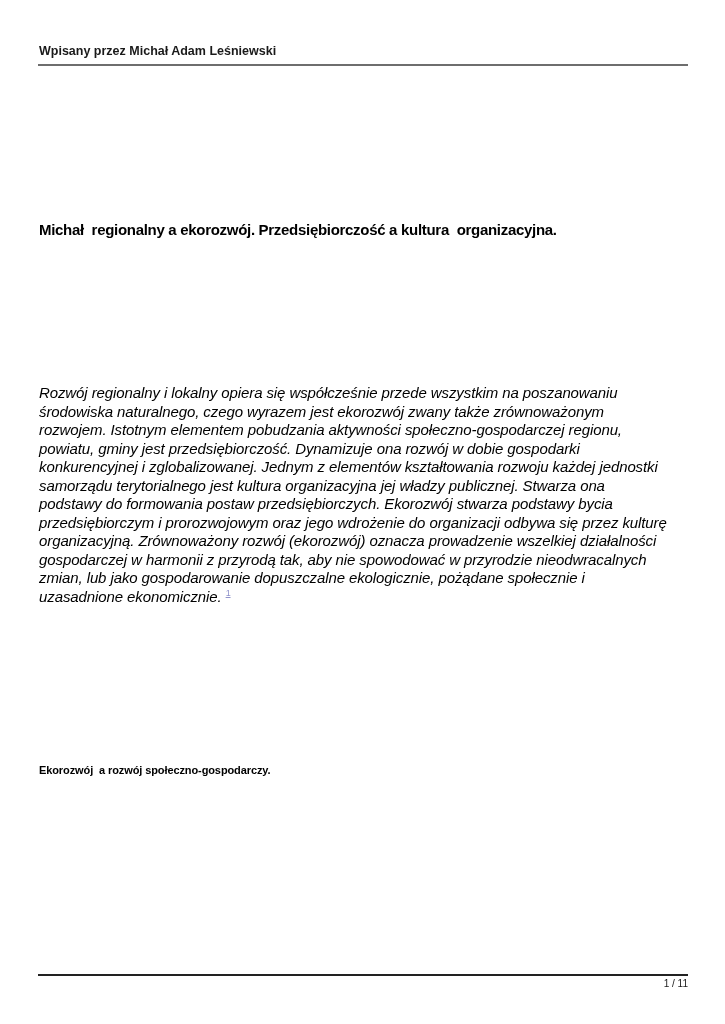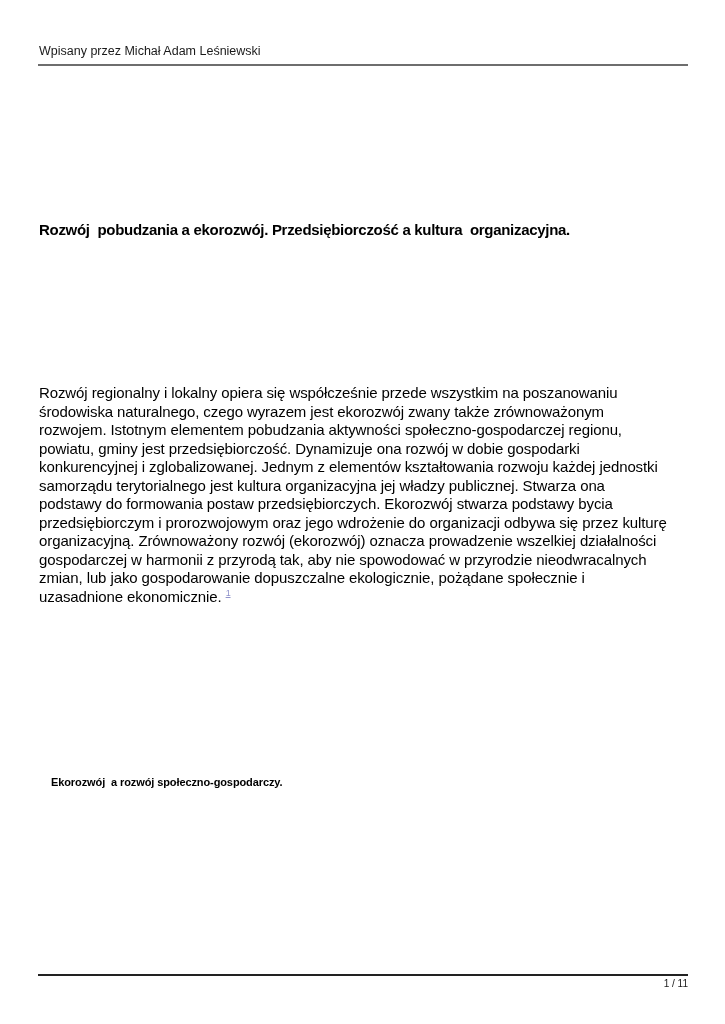--- a/index.html
+++ b/index.html
@@ -25,21 +25,21 @@
   }
   .doc-title{
     position:absolute;left:40px;top:15px;
     margin:0;
     font-size:14px;font-weight:bold;
     letter-spacing:-0.2px;
     white-space:pre-wrap;
   }
   .byline{
     position:absolute;left:39px;top:44px;
-    font-size:12.5px;font-weight:normal;
+    font-size:12.5px;font-weight:bold;
     color:#1a1a1a;
     white-space:pre-wrap;
   }
   .header-rule{
     position:absolute;left:38px;top:64px;
     width:650px;height:0;
     border-top:2px solid var(--color-header_rule);
   }
   .section-heading{
     position:absolute;left:39px;top:221px;
@@ -50,35 +50,36 @@
   }
   .article-paragraph{
     position:absolute;left:39px;top:384px;
     width:662px;
     margin:0;
     font-size:15px;line-height:18.5px;
     letter-spacing:-0.1px;
   }
   .paragraph-text{
     white-space:pre-wrap;
+    font-style:italic;
   }
   .footnote-sup{
     font-size:9px;
     line-height:0;
     vertical-align:6px;
     margin-left:4px;
   }
   .footnote-sup a{
     color:var(--color-footnote_link);
     text-decoration:underline;
     cursor:pointer;
   }
   .subsection-heading{
     position:absolute;left:39px;top:764px;
-    margin:12px;
+    margin:0;
     font-size:11px;font-weight:bold;
     letter-spacing:-0.1px;
     white-space:pre-wrap;
   }
   .footer-rule{
     position:absolute;left:38px;top:974px;
     width:650px;height:0;
     border-top:2px solid var(--color-footer_rule);
   }
   .page-number{
@@ -91,21 +92,21 @@
 </head>
 <body>
 
 <div class="page">
 
 
   <div class="byline">Wpisany przez Michał Adam Leśniewski</div>
 
   <div class="header-rule"></div>
 
-  <h2 class="section-heading">Rozwój  pobudzania a ekorozwój. Przedsiębiorczość a kultura  organizacyjna.</h2>
+  <h2 class="section-heading">Michał  regionalny a ekorozwój. Przedsiębiorczość a kultura  organizacyjna.</h2>
 
   <p class="article-paragraph"><span class="paragraph-text">Rozwój regionalny i lokalny opiera się współcześnie przede wszystkim na poszanowaniu
 środowiska naturalnego, czego wyrazem jest ekorozwój zwany także zrównoważonym
 rozwojem. Istotnym elementem pobudzania aktywności społeczno-gospodarczej regionu,
 powiatu, gminy jest przedsiębiorczość. Dynamizuje ona rozwój w dobie gospodarki
 konkurencyjnej i zglobalizowanej. Jednym z elementów kształtowania rozwoju każdej jednostki
 samorządu terytorialnego jest kultura organizacyjna jej władzy publicznej. Stwarza ona
 podstawy do formowania postaw przedsiębiorczych. Ekorozwój stwarza podstawy bycia
 przedsiębiorczym i prorozwojowym oraz jego wdrożenie do organizacji odbywa się przez kulturę
 organizacyjną. Zrównoważony rozwój (ekorozwój) oznacza prowadzenie wszelkiej działalności

